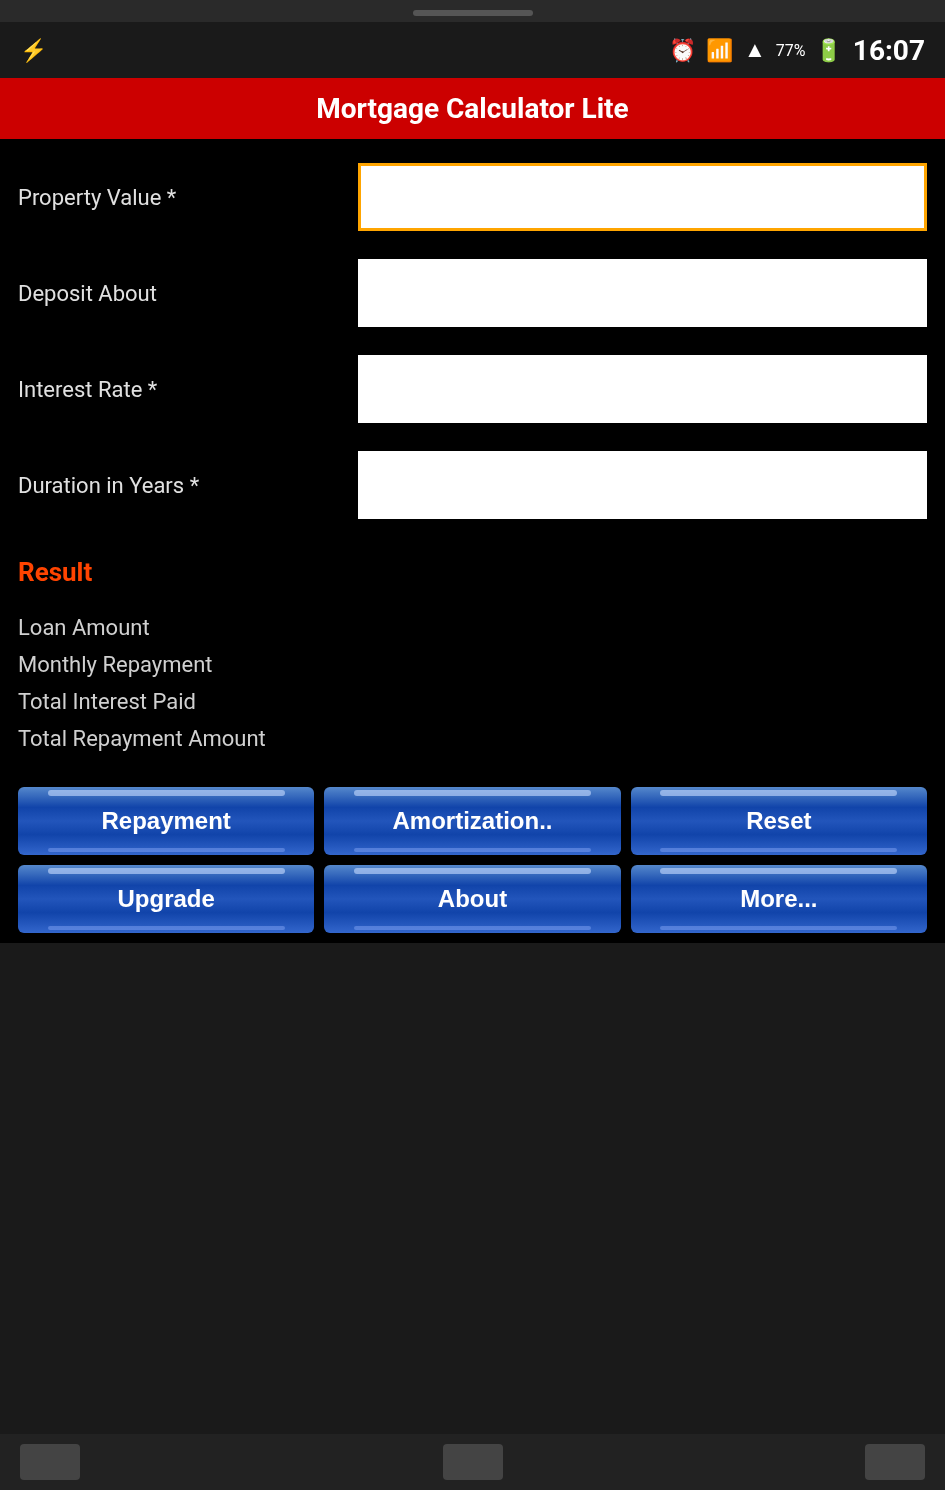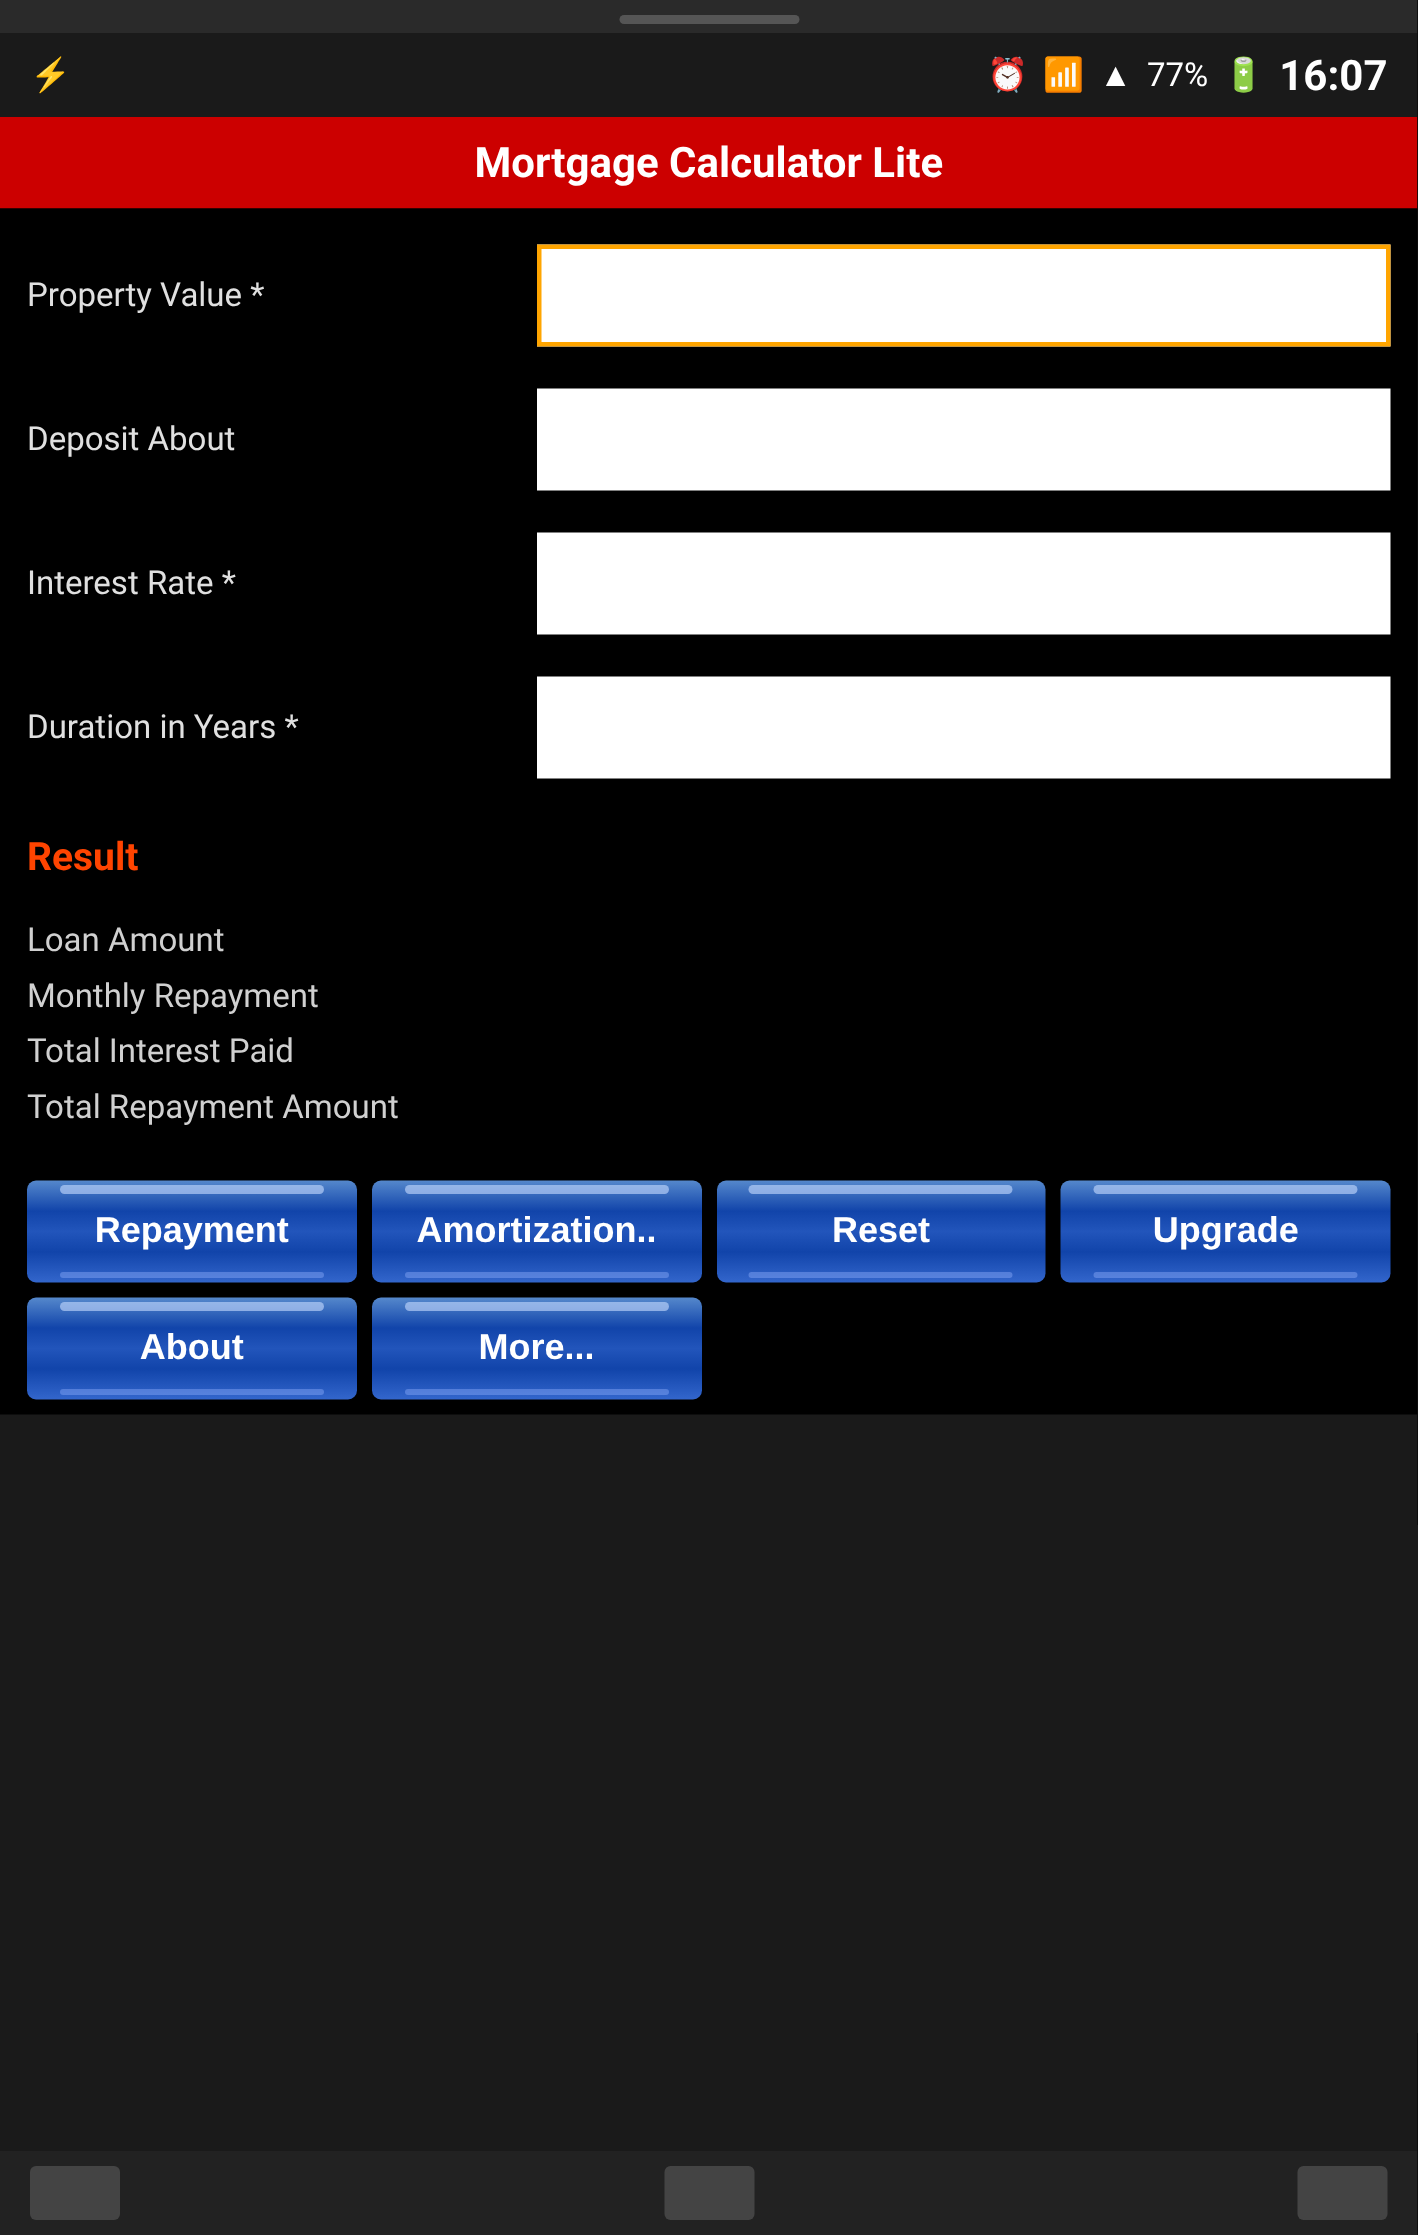--- a/index.html
+++ b/index.html
@@ -59,21 +59,21 @@
       gap: 10px;
       font-size: 22px;
     }
 
     .status-time {
       font-size: 28px;
       font-weight: bold;
     }
 
     .status-battery-text {
-      font-size: 22px;
+      font-size: 16px;
     }
 
     
     .app-container {
       background: #000;
       margin: 0;
     }
 
     
     .app-title-bar {
@@ -138,21 +138,21 @@
     .result-item {
       color: #d0d0d0;
       font-size: 22px;
       padding: 6px 0;
     }
 
     
     .buttons-area {
       padding: 30px 18px 10px;
       display: grid;
-      grid-template-columns: 1fr 1fr 1fr 1fr;
+      grid-template-columns: 1fr 1fr 1fr;
       gap: 10px;
     }
 
     .btn-blue {
       background: linear-gradient(180deg, #5588cc 0%, #1144aa 30%, #2255bb 50%, #1144aa 70%, #3366cc 100%);
       border: none;
       border-radius: 6px;
       padding: 20px 10px;
       color: white;
       font-size: 24px;

